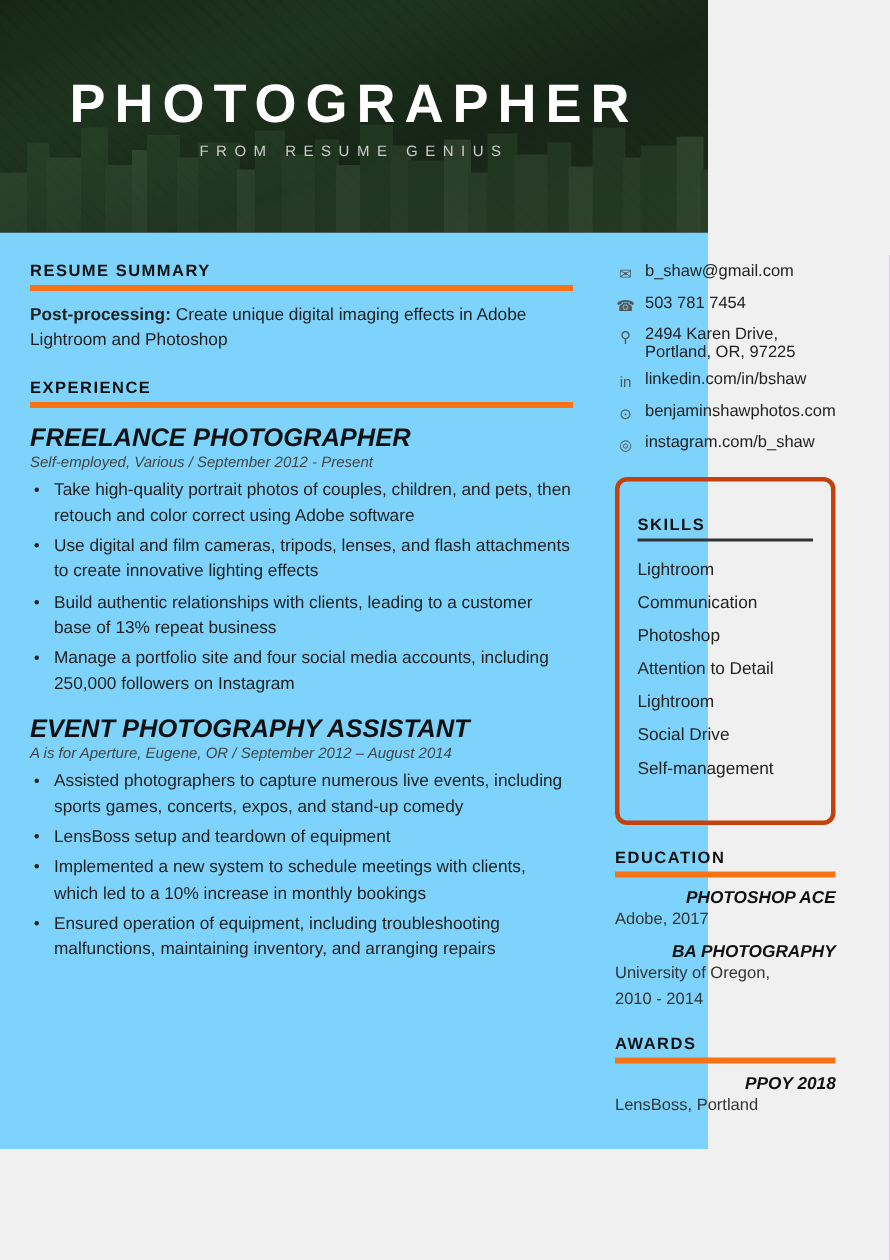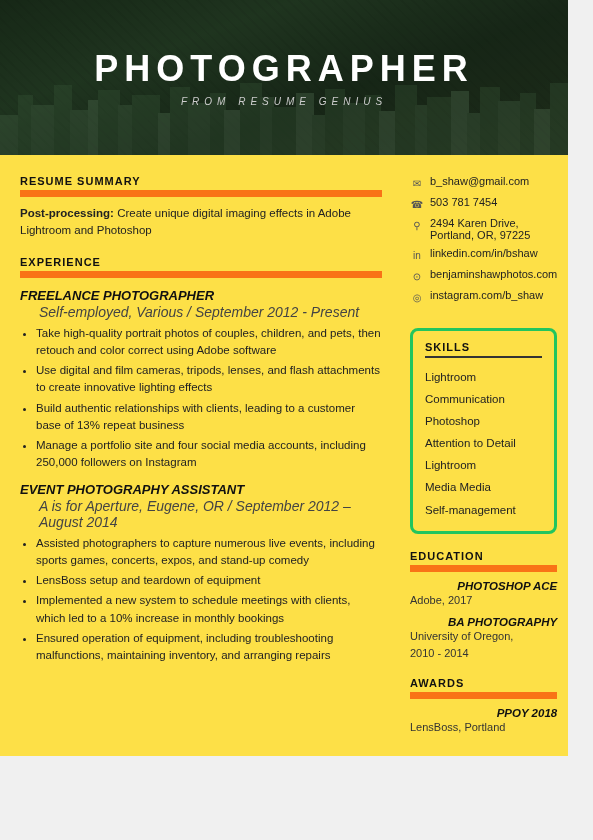--- a/index.html
+++ b/index.html
@@ -3,22 +3,22 @@
   <meta charset="utf-8">
   <style>
     * { margin: 0; padding: 0; box-sizing: border-box; }
     body {
       font-family: Arial, sans-serif;
       font-size: 12px;
       background: #f0f0f0;
       width: 593px;
     }
     .page {
-      width: 568px;
-      background: #fde047;
+      width: 472px;
+      background: #7dd3fc;
     }
 
     
     .header {
       position: relative;
       width: 100%;
       height: 155px;
       background: #2a3a2a;
       overflow: hidden;
       display: flex;
@@ -51,21 +51,20 @@
       font-family: Arial Black, Arial, sans-serif;
     }
     .header-subtitle {
       position: relative;
       z-index: 2;
       color: #ccc;
       font-size: 10px;
       letter-spacing: 5px;
       text-transform: uppercase;
       margin-top: 6px;
-      font-style: italic;
     }
 
     
     .body {
       display: flex;
       gap: 0;
       padding: 20px 20px 20px 20px;
     }
 
     
@@ -79,21 +78,21 @@
       flex: 1;
       padding-left: 10px;
     }
 
     
     .section-title {
       font-size: 11px;
       font-weight: 900;
       text-transform: uppercase;
       letter-spacing: 1px;
-      border-bottom: 7px solid #f97316;
+      border-bottom: 4px solid #f97316;
       padding-bottom: 3px;
       margin-bottom: 8px;
       margin-top: 16px;
       color: #111;
     }
     .section-title:first-child {
       margin-top: 0;
     }
 
     
@@ -102,33 +101,32 @@
       line-height: 1.5;
       color: #222;
       margin-bottom: 4px;
     }
     .summary-text strong {
       font-weight: 700;
     }
 
     
     .job-title {
-      font-size: 13px;
+      font-size: 17px;
       font-weight: 700;
       font-style: italic;
       color: #111;
       margin-top: 10px;
       margin-bottom: 1px;
     }
     .job-meta {
-      font-size: 14px;
+      font-size: 10px;
       color: #444;
       font-style: italic;
       margin-bottom: 5px;
-      margin-left: 19px;
     }
     .bullet-list {
       padding-left: 16px;
       margin-bottom: 4px;
     }
     .bullet-list li {
       font-size: 11.5px;
       line-height: 1.5;
       color: #222;
       margin-bottom: 3px;
@@ -150,24 +148,24 @@
       display: flex;
       align-items: center;
       justify-content: center;
       color: #555;
       font-size: 10px;
       margin-top: 1px;
     }
 
     
     .skills-box {
-      border: 3px solid #22c55e;
+      border: 3px solid #c2410c;
       border-radius: 8px;
-      padding: 10px 12px;
-      margin-top: 24px;
+      padding: 23px 12px;
+      margin-top: 14px;
       margin-bottom: 14px;
     }
     .skills-box .section-title {
       margin-top: 0;
       border-bottom: 2px solid #333;
     }
     .skill-item {
       font-size: 11.5px;
       color: #222;
       padding: 3px 0;
@@ -314,21 +312,21 @@
         </div>
       </div>
 
       <div class="skills-box">
         <div class="section-title">SKILLS</div>
         <div class="skill-item">Lightroom</div>
         <div class="skill-item">Communication</div>
         <div class="skill-item">Photoshop</div>
         <div class="skill-item">Attention to Detail</div>
         <div class="skill-item">Lightroom</div>
-        <div class="skill-item">Media Media</div>
+        <div class="skill-item">Social Drive</div>
         <div class="skill-item">Self-management</div>
       </div>
 
       <div class="section-title">EDUCATION</div>
 
       <div class="edu-title">PHOTOSHOP ACE</div>
       <div class="edu-detail">Adobe, 2017</div>
 
       <div style="margin-top:8px;">
         <div class="edu-title">BA PHOTOGRAPHY</div>

